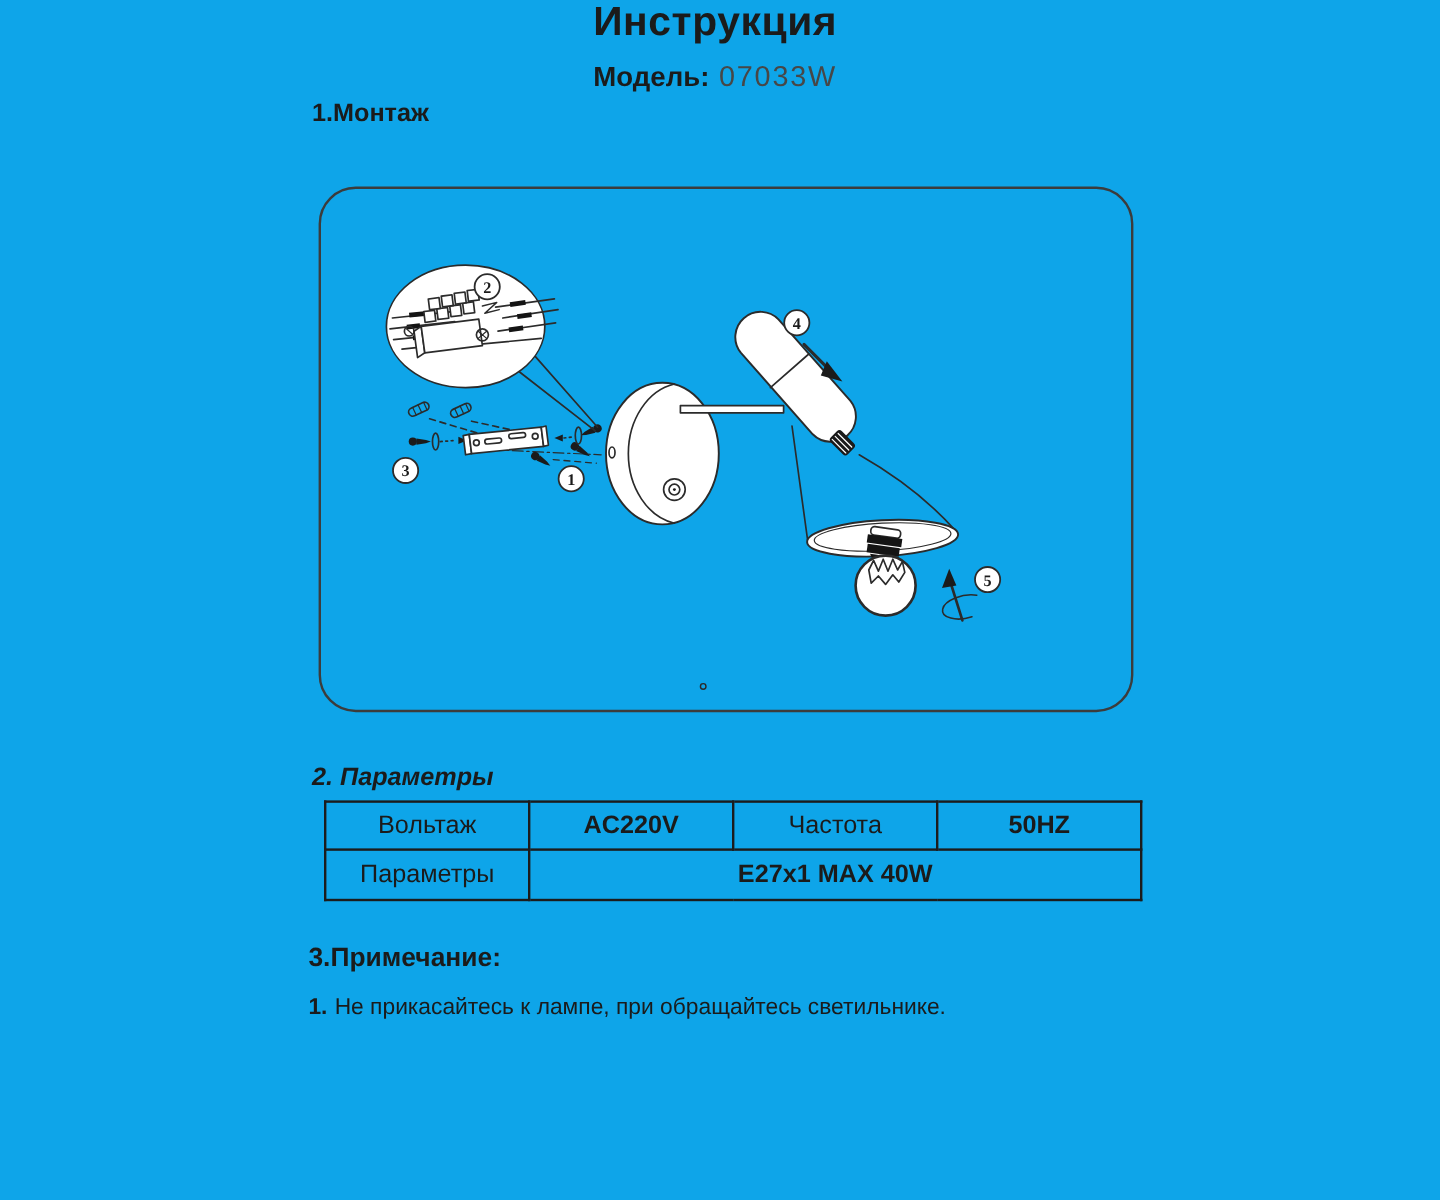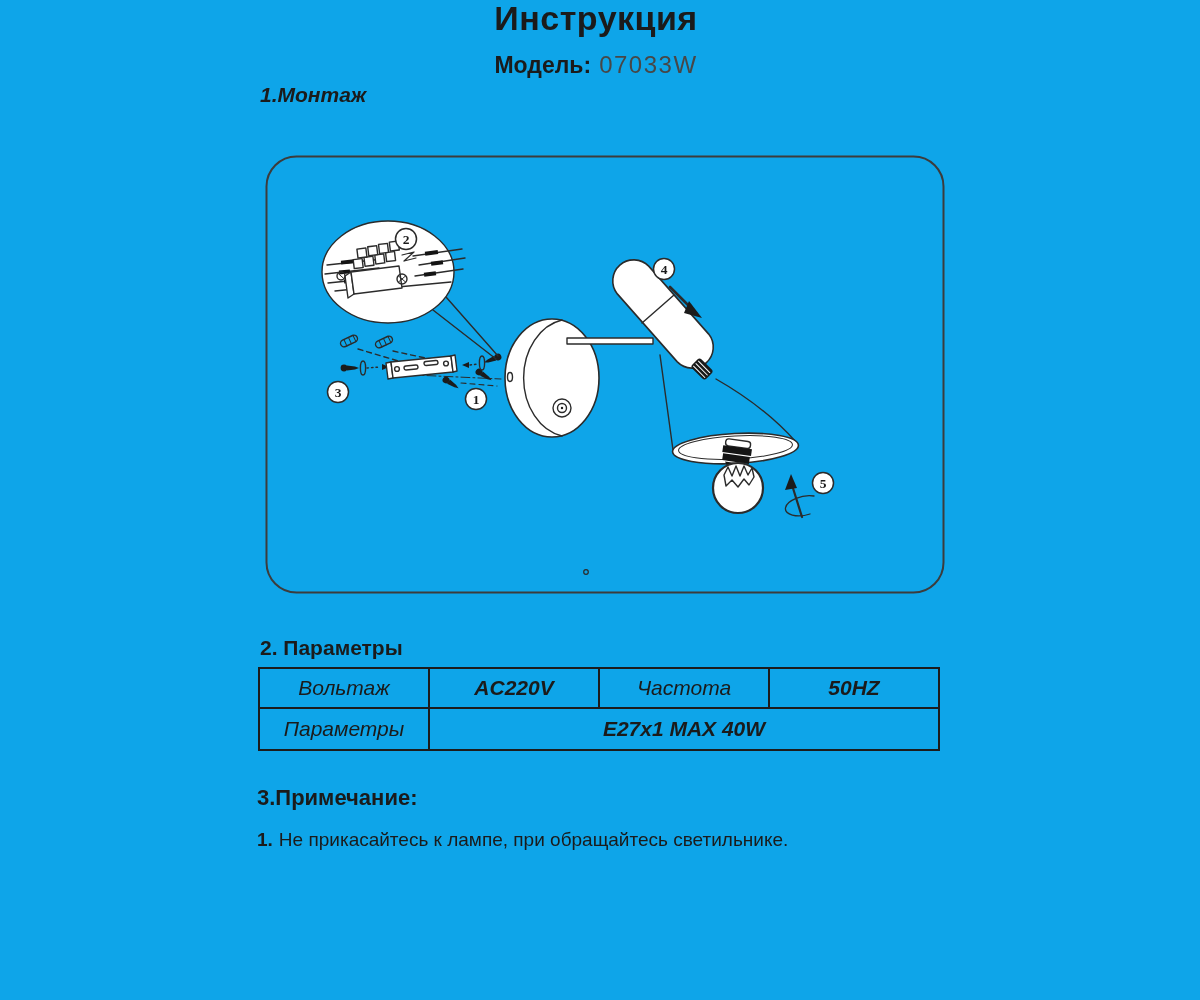--- a/index.html
+++ b/index.html
@@ -4,25 +4,25 @@
 <style>
   html,body{margin:0;padding:0;background:#fff;}
   .page{position:relative;width:1200px;height:1000px;background:#0ea5e9;
         font-family:"Liberation Sans",sans-serif;color:#1b1b1b;overflow:hidden;}
   .header{position:absolute;left:0;top:0;width:1192px;text-align:center;}
   .title{font-size:34px;font-weight:700;line-height:1.05;margin:0;padding-top:1px;letter-spacing:.5px;}
   .model-line{margin-top:14px;font-size:23px;}
   .model-label{font-weight:700;}
   .model-value{font-weight:400;color:#474747;letter-spacing:1.5px;font-size:24px;margin-left:8px;}
   .h-sec{position:absolute;font-weight:700;font-size:21px;}
-  #h-montazh{left:260px;top:83px;font-style:italic;}
-  #h-params{left:260px;top:636px;}
+  #h-montazh{left:260px;top:83px;}
+  #h-params{left:260px;top:636px;font-style:italic;}
   #h-notes{left:257px;top:785px;font-size:22px;}
   #diagram{position:absolute;left:265px;top:155px;}
-  table.params{position:absolute;left:258px;top:667px;border-collapse:collapse;table-layout:fixed;font-style:italic;}
+  table.params{position:absolute;left:270px;top:667px;border-collapse:collapse;table-layout:fixed;}
   table.params td{border:2px solid #1c1c1c;text-align:center;vertical-align:middle;
         width:168px;height:38px;font-size:21px;padding:0;}
   table.params tr:last-child td{height:40px;}
   td.lbl{font-weight:400;}
   td.val{font-weight:700;}
   .notes{position:absolute;left:257px;top:824px;width:676px;font-size:19px;line-height:31px;}
   .notes p{margin:0 0 7px 0;}
   .notes b{margin-right:6px;}
   svg text.mk{font-family:"Liberation Serif",serif;font-size:13.5px;font-weight:700;fill:#1b1b1b;}
 </style>

